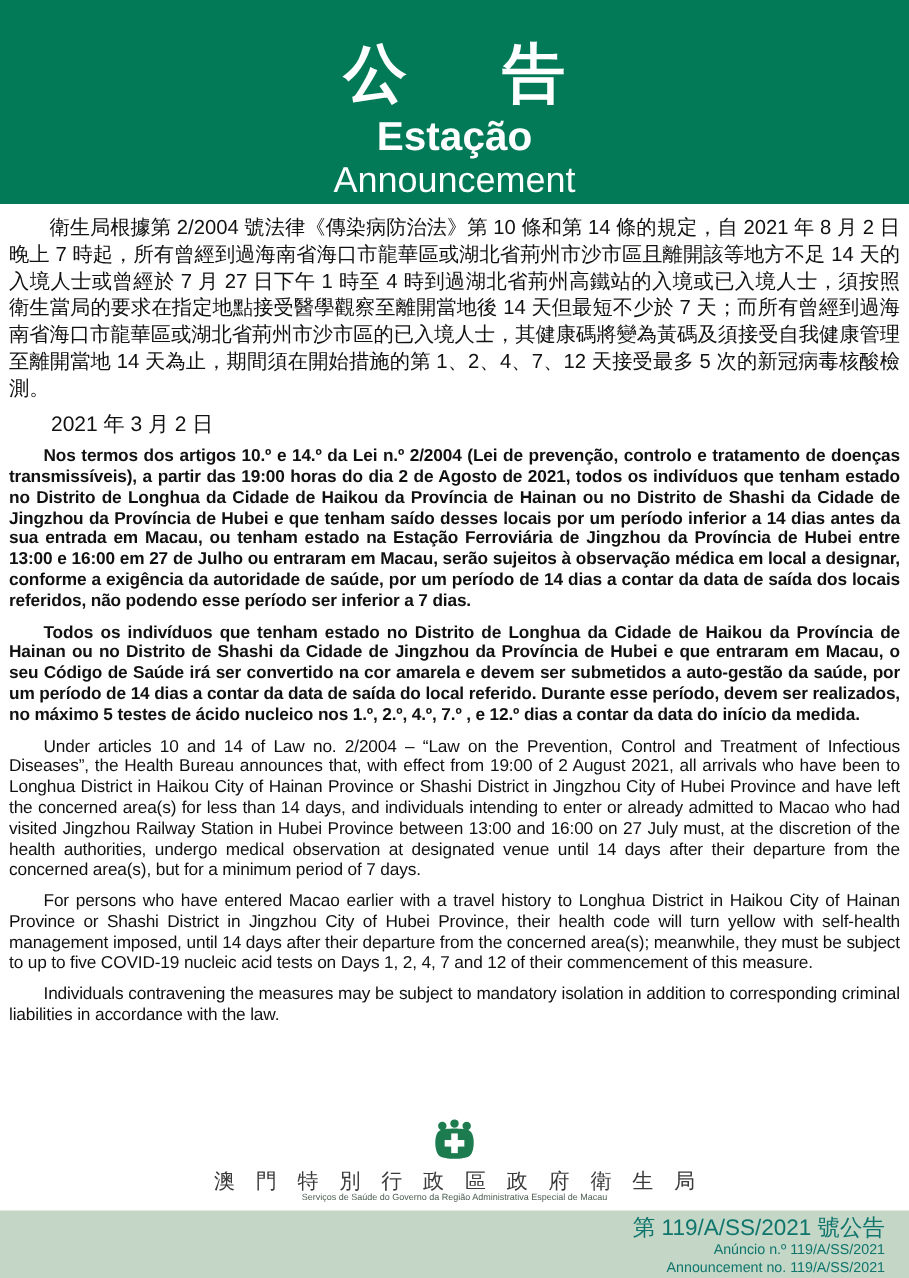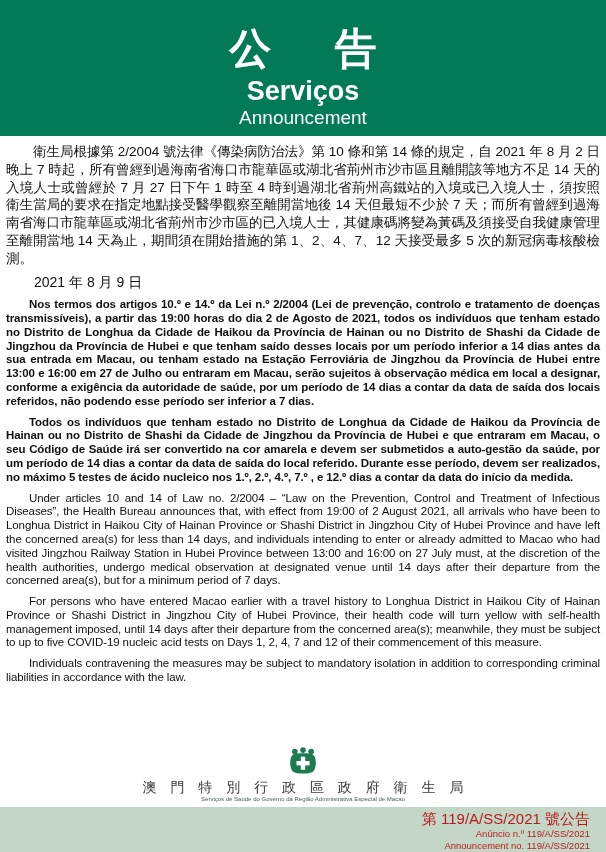--- a/index.html
+++ b/index.html
@@ -31,21 +31,21 @@
     text-indent: 26px; 
     line-height: 1.1;
   }
   .header .title-pt {
     font-size: 27px;
     font-weight: bold;
     line-height: 1.15;
     margin-top: 4px;
   }
   .header .title-en {
-    font-size: 19px;
+    font-size: 24px;
     font-weight: normal;
     line-height: 1.15;
   }
 
   
   .content {
     flex: 1 1 auto;
     overflow: hidden;
     padding: 7px 6px 0 6px;
   }
@@ -81,44 +81,44 @@
   .org-pt {
     font-size: 6px;
     color: #4b5d52;
     line-height: 1.2;
   }
 
   
   .band {
     flex: 0 0 44px;
     background: #c4d6c5;
-    color: #b91c1c;
+    color: #0f766e;
     text-align: right;
     padding: 3px 16px 0 0;
   }
   .band .ref-zh { font-size: 15px; line-height: 1.2; }
   .band .ref-pt { font-size: 9.5px; line-height: 1.25; }
   .band .ref-en { font-size: 9.5px; line-height: 1.25; padding-left: 12px; }
 </style>
 </head>
 <body>
 
 <div class="page">
 
   <div class="header">
     <div class="title-zh">公 告</div>
-    <div class="title-pt">Serviços</div>
+    <div class="title-pt">Estação</div>
     <div class="title-en">Announcement</div>
   </div>
 
   <div class="content">
 
     <div class="zh">
       <p class="para zh-para">衛生局根據第 2/2004 號法律《傳染病防治法》第 10 條和第 14 條的規定，自 2021 年 8 月 2 日晚上 7 時起，所有曾經到過海南省海口市龍華區或湖北省荊州市沙市區且離開該等地方不足 14 天的入境人士或曾經於 7 月 27 日下午 1 時至 4 時到過湖北省荊州高鐵站的入境或已入境人士，須按照衛生當局的要求在指定地點接受醫學觀察至離開當地後 14 天但最短不少於 7 天；而所有曾經到過海南省海口市龍華區或湖北省荊州市沙市區的已入境人士，其健康碼將變為黃碼及須接受自我健康管理至離開當地 14 天為止，期間須在開始措施的第 1、2、4、7、12 天接受最多 5 次的新冠病毒核酸檢測。</p>
-      <p class="zh-date">2021 年 8 月 9 日</p>
+      <p class="zh-date">2021 年 3 月 2 日</p>
     </div>
 
     <div class="pt">
       <p class="para pt-para">Nos termos dos artigos 10.º e 14.º da Lei n.º 2/2004 (Lei de prevenção, controlo e tratamento de doenças transmissíveis), a partir das 19:00 horas do dia 2 de Agosto de 2021, todos os indivíduos que tenham estado no Distrito de Longhua da Cidade de Haikou da Província de Hainan ou no Distrito de Shashi da Cidade de Jingzhou da Província de Hubei e que tenham saído desses locais por um período inferior a 14 dias antes da sua entrada em Macau, ou tenham estado na Estação Ferroviária de Jingzhou da Província de Hubei entre 13:00 e 16:00 em 27 de Julho ou entraram em Macau, serão sujeitos à observação médica em local a designar, conforme a exigência da autoridade de saúde, por um período de 14 dias a contar da data de saída dos locais referidos, não podendo esse período ser inferior a 7 dias.</p>
       <p class="para pt-para">Todos os indivíduos que tenham estado no Distrito de Longhua da Cidade de Haikou da Província de Hainan ou no Distrito de Shashi da Cidade de Jingzhou da Província de Hubei e que entraram em Macau, o seu Código de Saúde irá ser convertido na cor amarela e devem ser submetidos a auto-gestão da saúde, por um período de 14 dias a contar da data de saída do local referido. Durante esse período, devem ser realizados, no máximo 5 testes de ácido nucleico nos 1.º, 2.º, 4.º, 7.º , e 12.º dias a contar da data do início da medida.</p>
     </div>
 
     <div class="en">
       <p class="para en-para">Under articles 10 and 14 of Law no. 2/2004 – “Law on the Prevention, Control and Treatment of Infectious Diseases”, the Health Bureau announces that, with effect from 19:00 of 2 August 2021, all arrivals who have been to Longhua District in Haikou City of Hainan Province or Shashi District in Jingzhou City of Hubei Province and have left the concerned area(s) for less than 14 days, and individuals intending to enter or already admitted to Macao who had visited Jingzhou Railway Station in Hubei Province between 13:00 and 16:00 on 27 July must, at the discretion of the health authorities, undergo medical observation at designated venue until 14 days after their departure from the concerned area(s), but for a minimum period of 7 days.</p>
       <p class="para en-para">For persons who have entered Macao earlier with a travel history to Longhua District in Haikou City of Hainan Province or Shashi District in Jingzhou City of Hubei Province, their health code will turn yellow with self-health management imposed, until 14 days after their departure from the concerned area(s); meanwhile, they must be subject to up to five COVID-19 nucleic acid tests on Days 1, 2, 4, 7 and 12 of their commencement of this measure.</p>

